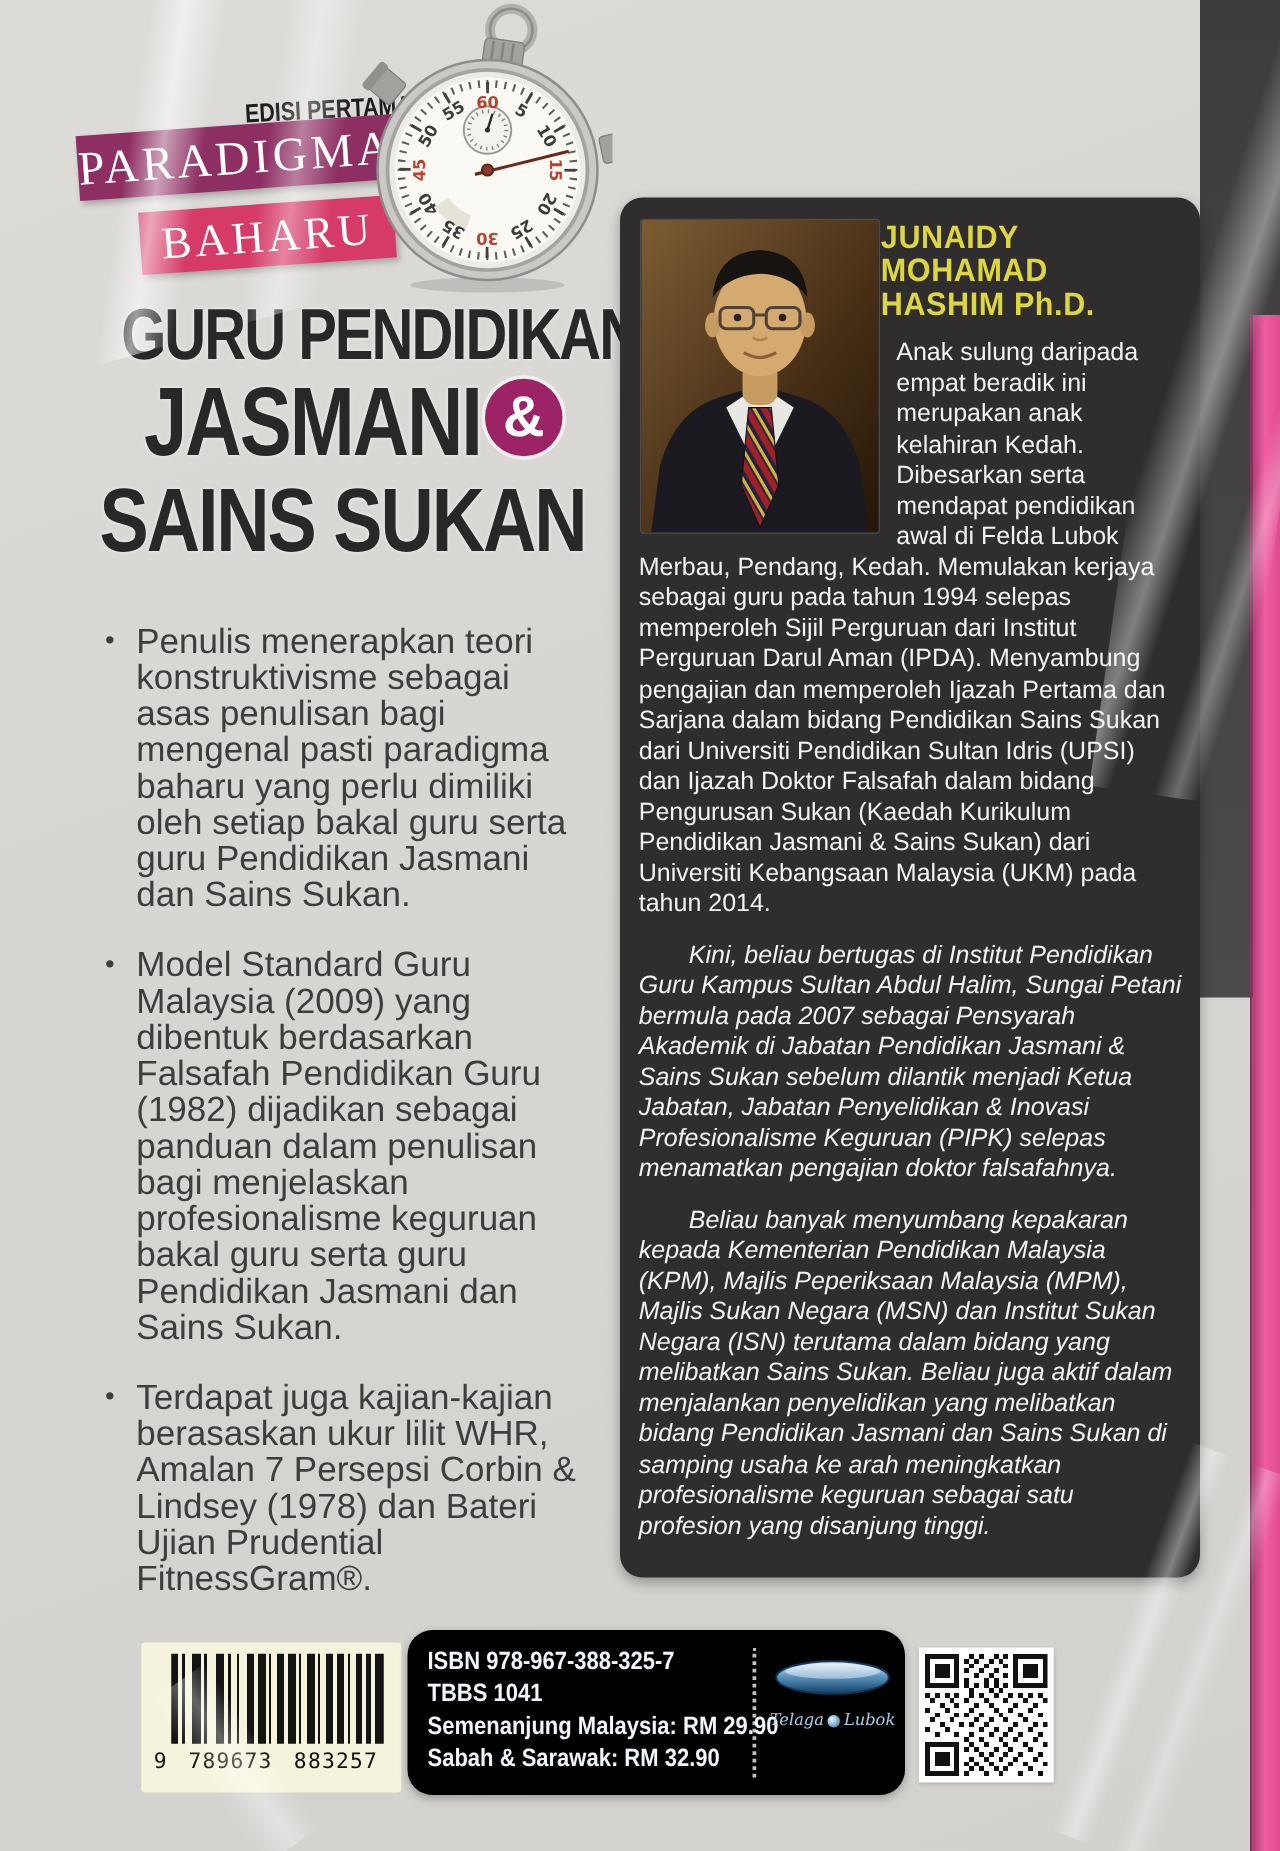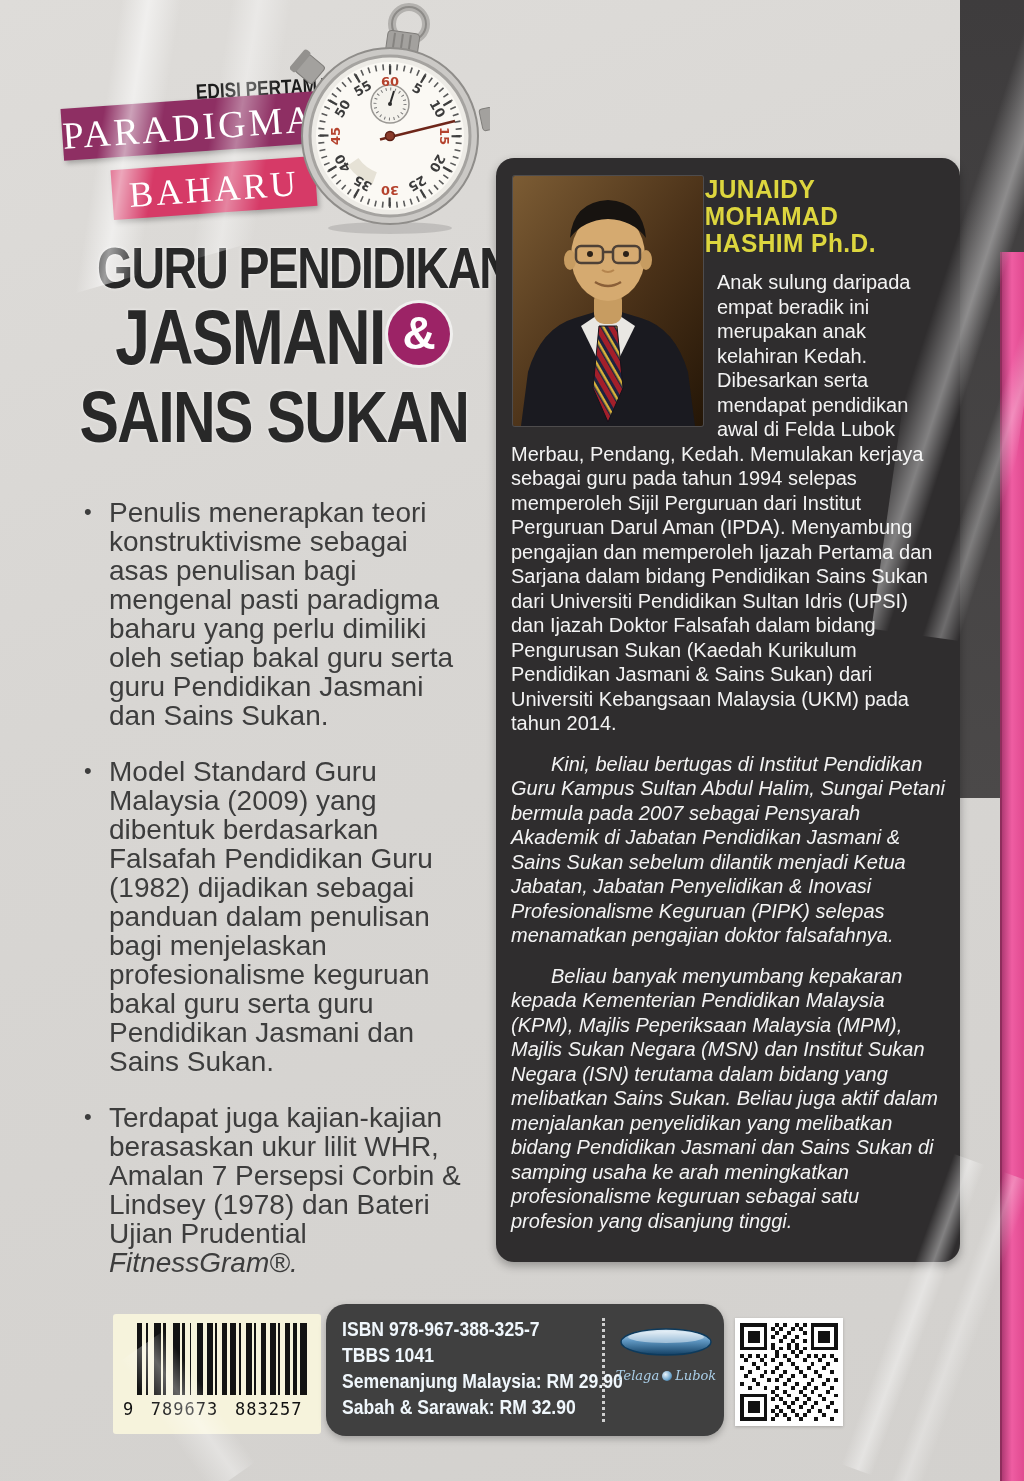--- a/index.html
+++ b/index.html
@@ -39,21 +39,21 @@
   .title-1{left:55px;top:234px;width:420px;font-size:58px;transform:scaleX(.80);transform-origin:center;}
   .title-2{left:30px;top:292px;width:440px;font-size:78px;transform:scaleX(.80);transform-origin:center;}
   .title-3{left:40px;top:376px;width:440px;font-size:72px;transform:scaleX(.82);transform-origin:center;}
   .amp-circle{left:388px;top:303px;width:62px;height:62px;border-radius:50%;
     color:#fff;font-size:46px;font-weight:bold;text-align:center;line-height:60px;
     box-shadow:0 0 0 3px rgba(255,255,255,.6);}
   
   .bullets{left:82px;top:498px;width:382px;color:#3d3d3d;font-size:28px;line-height:29px;}
   .bullets .bullet{position:relative;padding-left:27px;margin-bottom:27px;}
   .bullets .bullet::before{content:"•";position:absolute;left:2px;top:-1px;font-size:22px;color:#3d3d3d;}
-  .bullet .it{font-style:italic;text-align:center;}
+  .bullet .it{text-align:center;}
   
   .panel{left:496px;top:158px;width:464px;height:1104px;background:#2f2d2e;border-radius:18px;
     padding:16px 15px 18px 15px;box-sizing:border-box;box-shadow:0 4px 10px rgba(0,0,0,.3);
     color:#f3f3f3;font-size:20px;line-height:24.5px;}
   .panel::after{content:"";display:block;clear:both;}
   .photo{float:left;width:190px;height:250px;margin:2px 14px 6px 2px;border-radius:2px;overflow:hidden;
     box-shadow:0 0 0 1px rgba(255,255,255,.15);}
   .author-name{color:#ddd63e;font-weight:bold;font-size:26px;line-height:27px;letter-spacing:.5px;
     transform:scaleX(.94);transform-origin:left top;margin-top:2px;}
   .bio p{margin:0 0 0 0;}
@@ -209,21 +209,21 @@
 
 <div class="abs barcode-label">
   <div class="barcode-bars"></div>
   <div class="barcode-digits">
     <span class="lead">9</span>
     <span class="grp">789673</span>
     <span class="grp">883257</span>
   </div>
 </div>
 
-<div class="abs price-bar" style="background:#404040">
+<div class="abs price-bar" style="background:#000000">
   <div class="price-lines">
     <div>ISBN 978-967-388-325-7</div>
     <div>TBBS 1041</div>
     <div>Semenanjung Malaysia: RM 29.90</div>
     <div>Sabah &amp; Sarawak: RM 32.90</div>
   </div>
   <div class="price-divider"></div>
   <div class="logo-zone">
     <svg width="96" height="34" viewBox="0 0 96 34">
       <defs>

